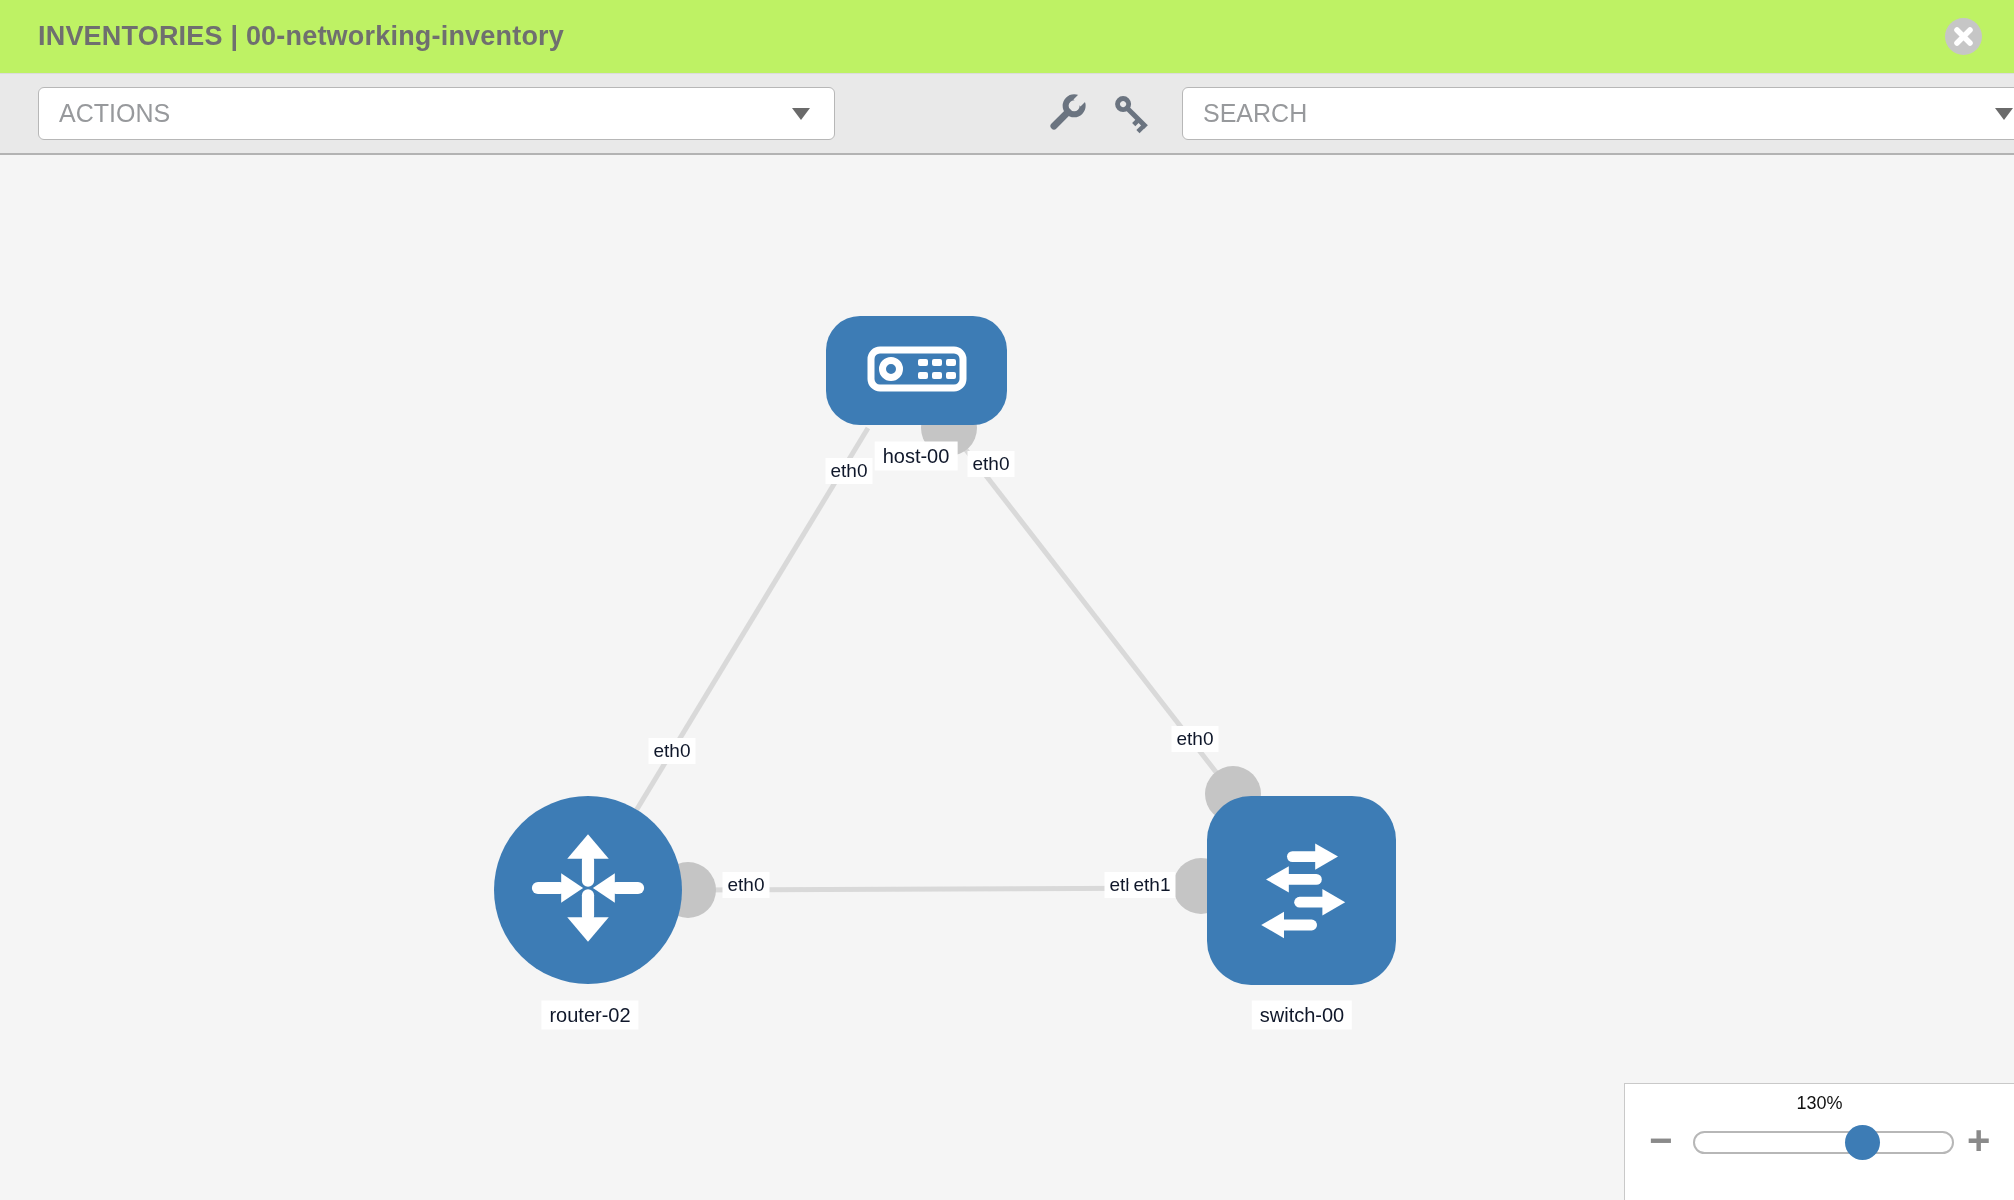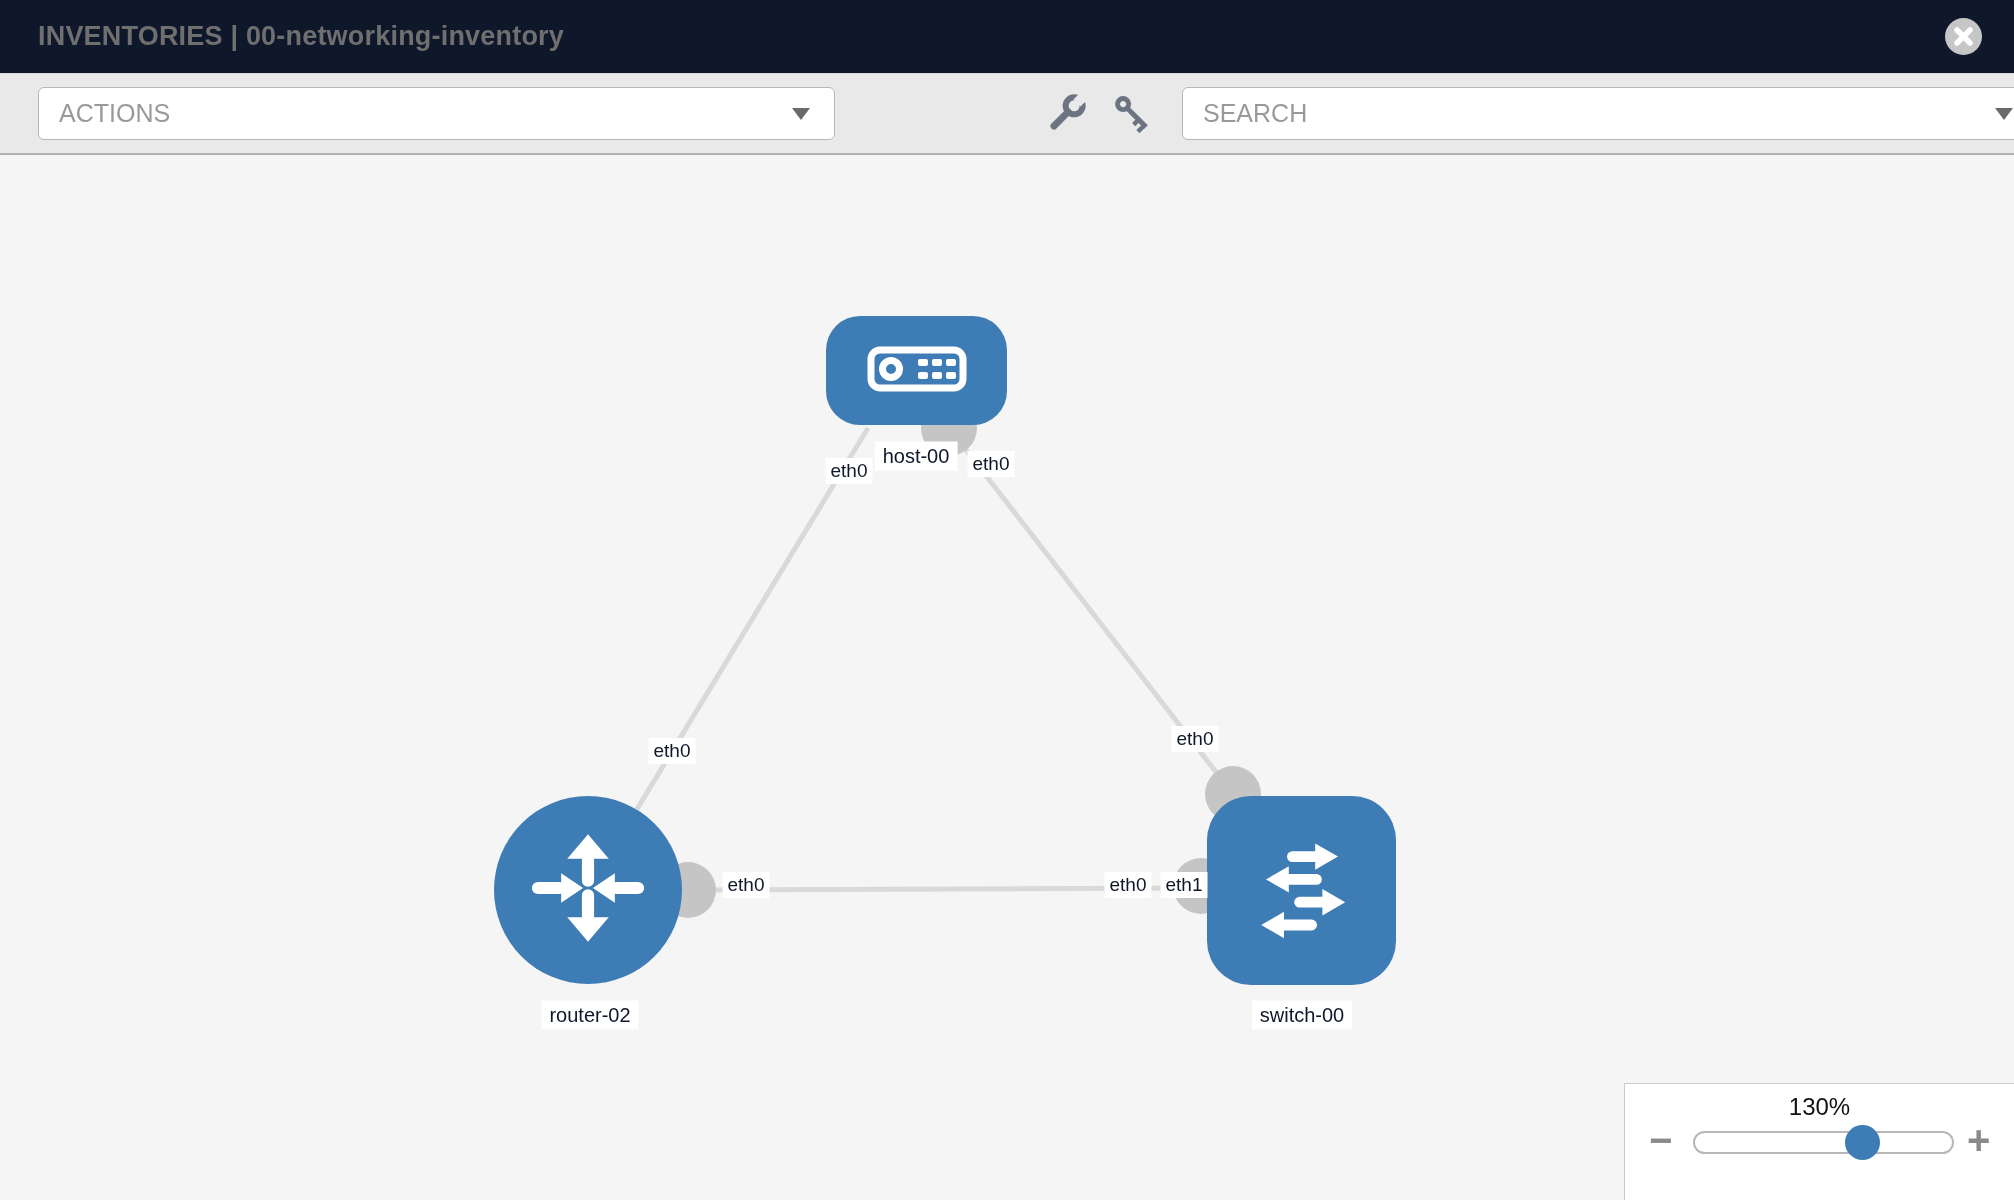--- a/index.html
+++ b/index.html
@@ -1,21 +1,21 @@
 <!DOCTYPE html>
 <html><head>
 <meta charset="utf-8">
 <style>
   * { margin:0; padding:0; box-sizing:border-box; }
   html,body { width:2014px; height:1200px; overflow:hidden; }
   body { font-family:"Liberation Sans","DejaVu Sans",sans-serif; background:#f5f5f5; }
   #app { position:relative; width:2014px; height:1200px; background:#f5f5f5; }
 
   
-  .hdr { position:absolute; top:0; left:0; width:100%; height:73px; background:#0f172a; }
+  .hdr { position:absolute; top:0; left:0; width:100%; height:73px; background:#bef264; }
   .hdr-title { position:absolute; left:38px; top:0; line-height:73px; font-size:27px; font-weight:bold; color:#6f6f6f; letter-spacing:.2px; }
   .close-btn { position:absolute; right:32px; top:18px; width:37px; height:37px; border-radius:50%; background:#c6c6c6; cursor:pointer; }
   .close-btn svg { position:absolute; left:8px; top:8px; }
 
   
   .tbar { position:absolute; top:73px; left:0; width:100%; height:82px; background:#e9e9e9; border-top:1px solid #dcdcdc; border-bottom:2px solid #b3b3b3;padding-left:44px; }
   .select-box { position:absolute; top:13px; height:53px; background:#fff; border:1px solid #b7b7b7; border-radius:6px; cursor:pointer; }
   .select-box .sel-label { position:absolute; left:20px; top:0; line-height:51px; font-size:25px; color:#97999c; }
   .caret { position:absolute; right:24px; top:20px; width:0; height:0; border-left:9px solid transparent; border-right:9px solid transparent; border-top:12px solid #6a6a6a; }
   .actions-box { left:38px; width:797px; }
@@ -38,25 +38,25 @@
   .if-lbl { font-size:19px; padding:2px 5px; }
   .lbl-host   { left:916px;  top:301px; }
   .lbl-router { left:590px;  top:860px; }
   .lbl-switch { left:1302px; top:860px; }
   .if-host-left   { left:849px;  top:316px; }
   .if-host-right  { left:991px;  top:309px; }
   .if-diag-router { left:672px;  top:596px; }
   .if-diag-switch { left:1195px; top:584px; }
   .if-hlink-router{ left:746px;  top:730px; }
   .if-hlink-sw-under { left:1128px; top:730px; z-index:4; }
-  .if-hlink-sw-over  { left:1184px; top:730px; z-index:5;text-align:right; }
+  .if-hlink-sw-over  { left:1152px; top:730px; z-index:5;text-align:right; }
 
   
   .zoom-panel { position:absolute; right:0; bottom:0; width:390px; height:117px; background:#ffffff; border-left:1px solid #c9c9c9; border-top:1px solid #c9c9c9; z-index:6; }
-  .zoom-value { position:absolute; left:0; top:9px; width:100%; text-align:center; font-size:24px; color:#111111; }
+  .zoom-value { position:absolute; left:0; top:9px; width:100%; text-align:center; font-size:18px; color:#111111; }
   .zoom-minus, .zoom-plus { position:absolute; top:36px; font-size:40px; font-weight:bold; color:#8a8a8a; cursor:pointer; line-height:40px; }
   .zoom-minus { left:24px; }
   .zoom-plus  { left:342px; }
   .zoom-track { position:absolute; left:68px; top:47px; width:261px; height:23px; background:#fff; border:2px solid #b7b7b7; border-radius:12px; cursor:pointer; }
   .zoom-handle { position:absolute; left:220px; top:41px; width:35px; height:35px; border-radius:50%; background:#3d7cb5; cursor:pointer; }
 </style>
 </head>
 <body>
 
 <div id="app">

